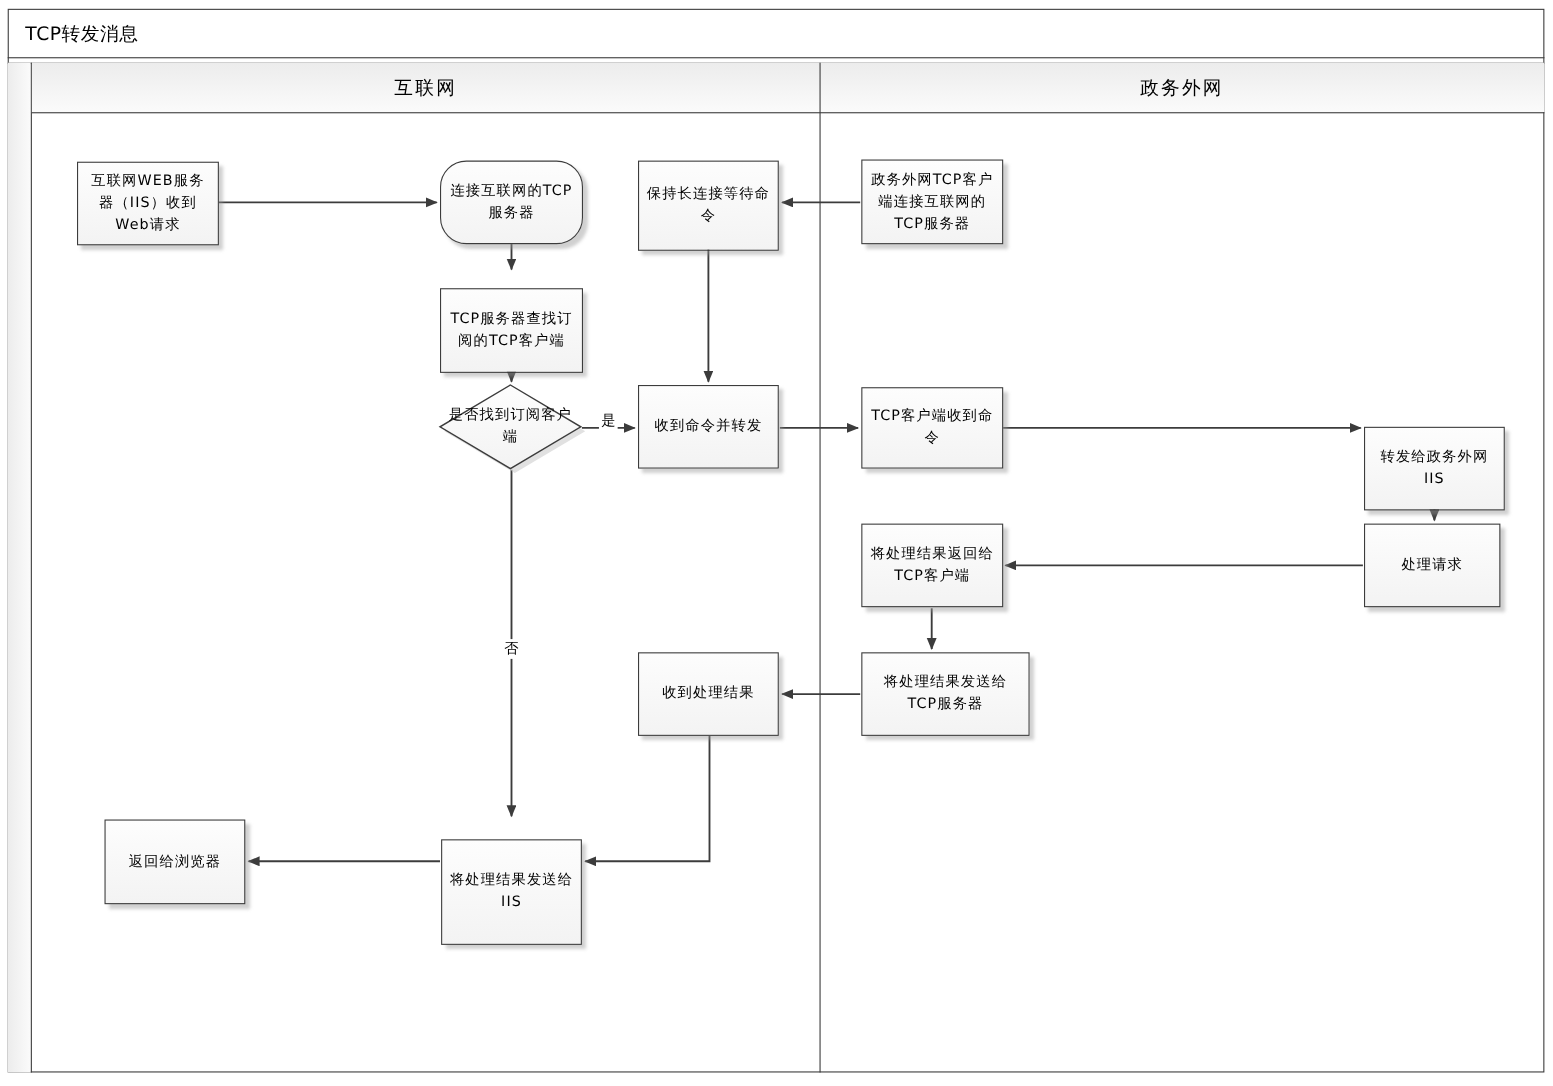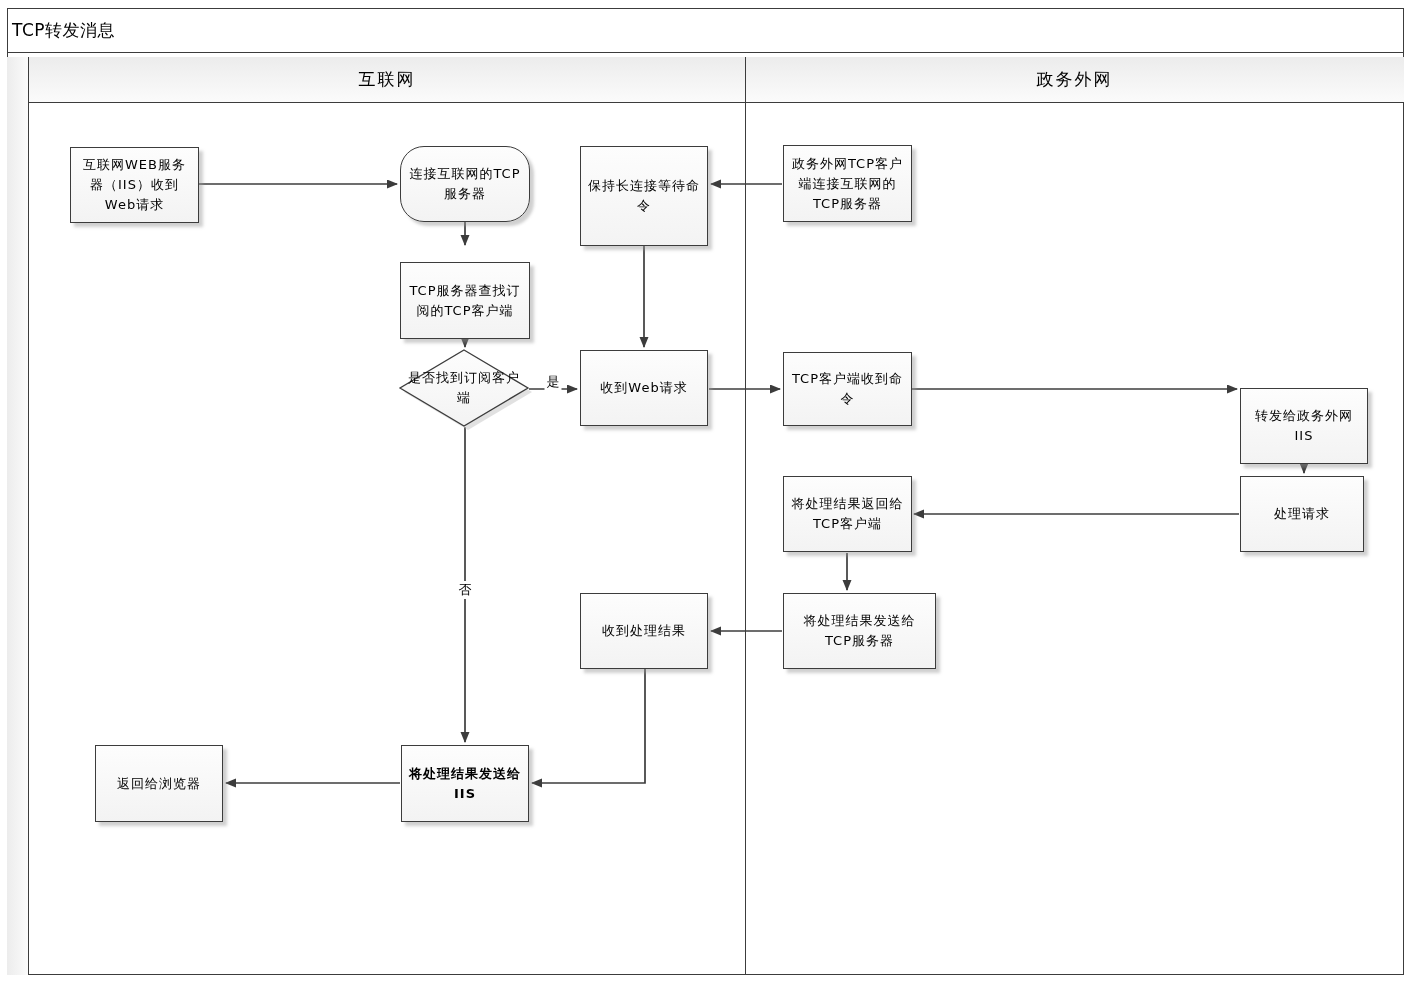--- a/index.html
+++ b/index.html
@@ -2,21 +2,21 @@
 <html><head>
 <meta charset="utf-8">
 <style>
   html,body{margin:0;padding:0;background:#ffffff;}
   body{font-family:"DejaVu Sans","Liberation Sans",sans-serif;color:#000;}
   #stage{position:relative;width:1412px;height:987px;background:#fff;overflow:hidden;}
 
   
   .outer{position:absolute;left:7px;top:8px;width:1397px;height:967px;border:1px solid #3c3c3c;box-sizing:border-box;}
   .titlebar{position:absolute;left:7px;top:8px;width:1397px;height:45px;border-bottom:1px solid #3c3c3c;box-sizing:border-box;display:flex;align-items:center;}
-  .titlebar span{font-size:17px;letter-spacing:.5px;padding-left:5px;font-weight:500;}
+  .titlebar span{font-size:17px;letter-spacing:.5px;padding-left:16px;font-weight:500;}
 
   
   .frame{position:absolute;left:7px;top:57px;width:1397px;height:918px;border-top:1px solid #3c3c3c;box-sizing:border-box;}
   .strip{position:absolute;left:7px;top:57px;width:22px;height:918px;border-right:1px solid #3c3c3c;box-sizing:border-box;background:linear-gradient(90deg,#ececec,#fbfbfb);}
   .laneheaders{position:absolute;left:29px;top:57px;width:1375px;height:46px;border-bottom:1px solid #3c3c3c;box-sizing:border-box;background:linear-gradient(180deg,#ececec,#fbfbfb);display:flex;}
   .lanehdr{display:flex;align-items:center;justify-content:center;font-size:17px;letter-spacing:2px;}
   .lanehdr.one{width:716px;}
   .lanehdr.two{flex:1;}
   .lanediv{position:absolute;left:745px;top:57px;width:1px;height:918px;background:#3c3c3c;}
 
@@ -85,24 +85,24 @@
     </g>
   </svg>
 
   <span class="edge-label" style="left:553px;top:382px;">是</span>
   <span class="edge-label" style="left:465px;top:590px;">否</span>
 
   <div class="node" style="left:70px;top:147px;width:129px;height:76px;">互联网WEB服务器（IIS）收到Web请求</div>
   <div class="node" style="left:400px;top:146px;width:130px;height:76px;border-radius:24px;">连接互联网的TCP服务器</div>
   <div class="node" style="left:400px;top:262px;width:130px;height:77px;">TCP服务器查找订阅的TCP客户端</div>
   <div class="diamond-label" style="left:404px;top:352px;width:120px;height:72px;">是否找到订阅客户端</div>
-  <div class="node" style="left:580px;top:146px;width:128px;height:100px;">保持长连接等待命令</div>
-  <div class="node" style="left:580px;top:350px;width:128px;height:76px;">收到Web请求</div>
+  <div class="node" style="left:580px;top:146px;width:128px;height:82px;">保持长连接等待命令</div>
+  <div class="node" style="left:580px;top:350px;width:128px;height:76px;">收到命令并转发</div>
   <div class="node" style="left:580px;top:593px;width:128px;height:76px;">收到处理结果</div>
-  <div class="node" style="left:401px;top:745px;width:128px;height:77px;font-weight:bold;">将处理结果发送给IIS</div>
+  <div class="node" style="left:401px;top:763px;width:128px;height:96px;">将处理结果发送给IIS</div>
   <div class="node" style="left:95px;top:745px;width:128px;height:77px;">返回给浏览器</div>
 
   <div class="node" style="left:783px;top:145px;width:129px;height:77px;">政务外网TCP客户端连接互联网的TCP服务器</div>
   <div class="node" style="left:783px;top:352px;width:129px;height:74px;">TCP客户端收到命令</div>
   <div class="node" style="left:1240px;top:351px;width:128px;height:76px;margin-top:37px;">转发给政务外网IIS</div>
   <div class="node" style="left:1240px;top:476px;width:124px;height:76px;">处理请求</div>
   <div class="node" style="left:783px;top:476px;width:129px;height:76px;">将处理结果返回给TCP客户端</div>
   <div class="node" style="left:783px;top:593px;width:153px;height:76px;">将处理结果发送给TCP服务器</div>
 
 </div>

